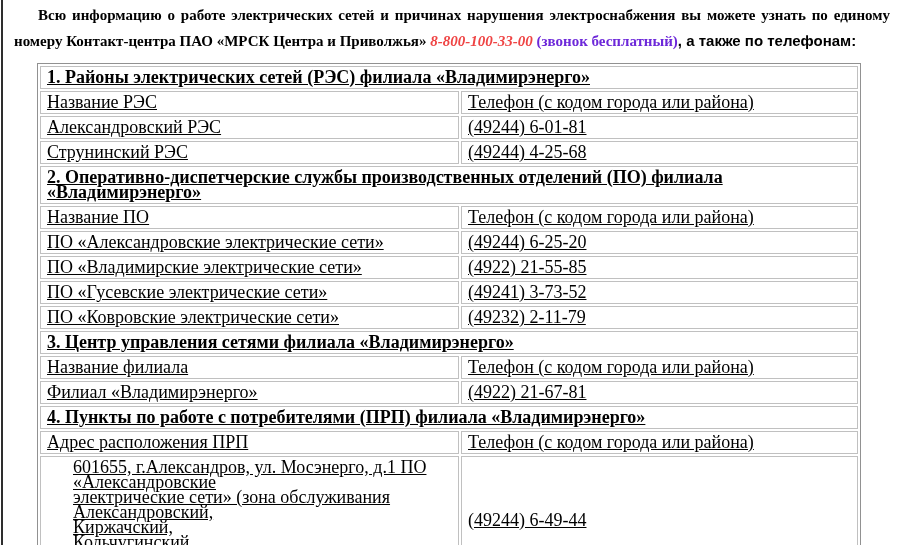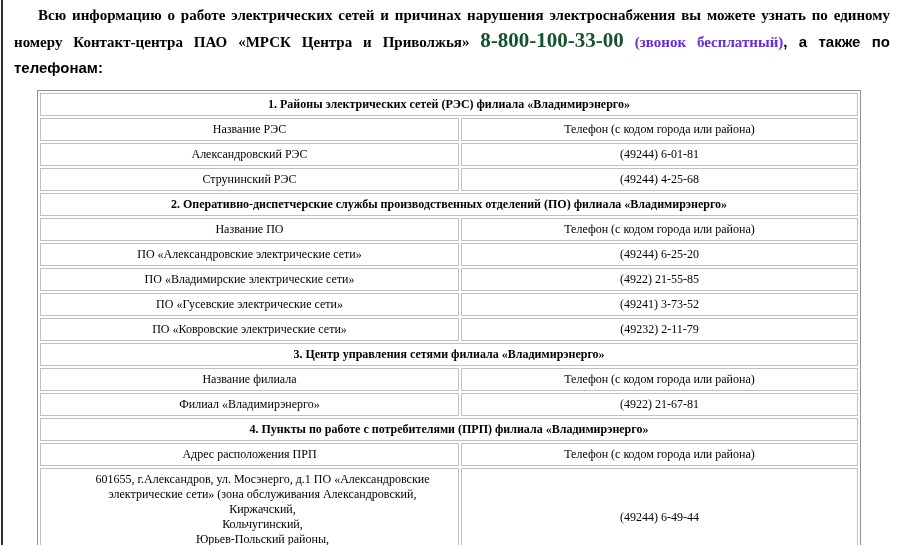--- a/index.html
+++ b/index.html
@@ -26,46 +26,48 @@
   }
   .intro {
     margin: 3px 15px 9px 14px;
     text-indent: 24px;
     text-align: justify;
     font-weight: bold;
     font-size: 15px;
     line-height: 25px;
   }
   .intro .phone {
-    color: #14532d;
-    font-size: 21px;
+    color: #ef4444;
+    font-size: 15px;
     white-space: nowrap;
+    font-style: italic;
   }
   .intro .note {
     color: #6d28d9;
   }
   .intro .after {
     font-family: "Liberation Sans", sans-serif;
     font-size: 15px;
   }
   table.contacts {
     margin-left: 37px;
     width: 824px;
     border-collapse: separate;
     border-spacing: 2px;
     border: 1px solid #919191;
     background: #ffffff;
   }
   table.contacts td {
     border: 1px solid #c0c0c0;
-    text-align: center;
+    text-align: left;
     vertical-align: middle;
-    font-size: 12px;
+    font-size: 18px;
     line-height: 15px;
     padding: 3px 6px;
+    text-decoration: underline;
   }
   table.contacts tr.title-row td {
     font-weight: bold;
   }
   table.contacts td.multiline {
     white-space: pre-line;
     padding-left: 32px;
   }
 </style>
 </head>

